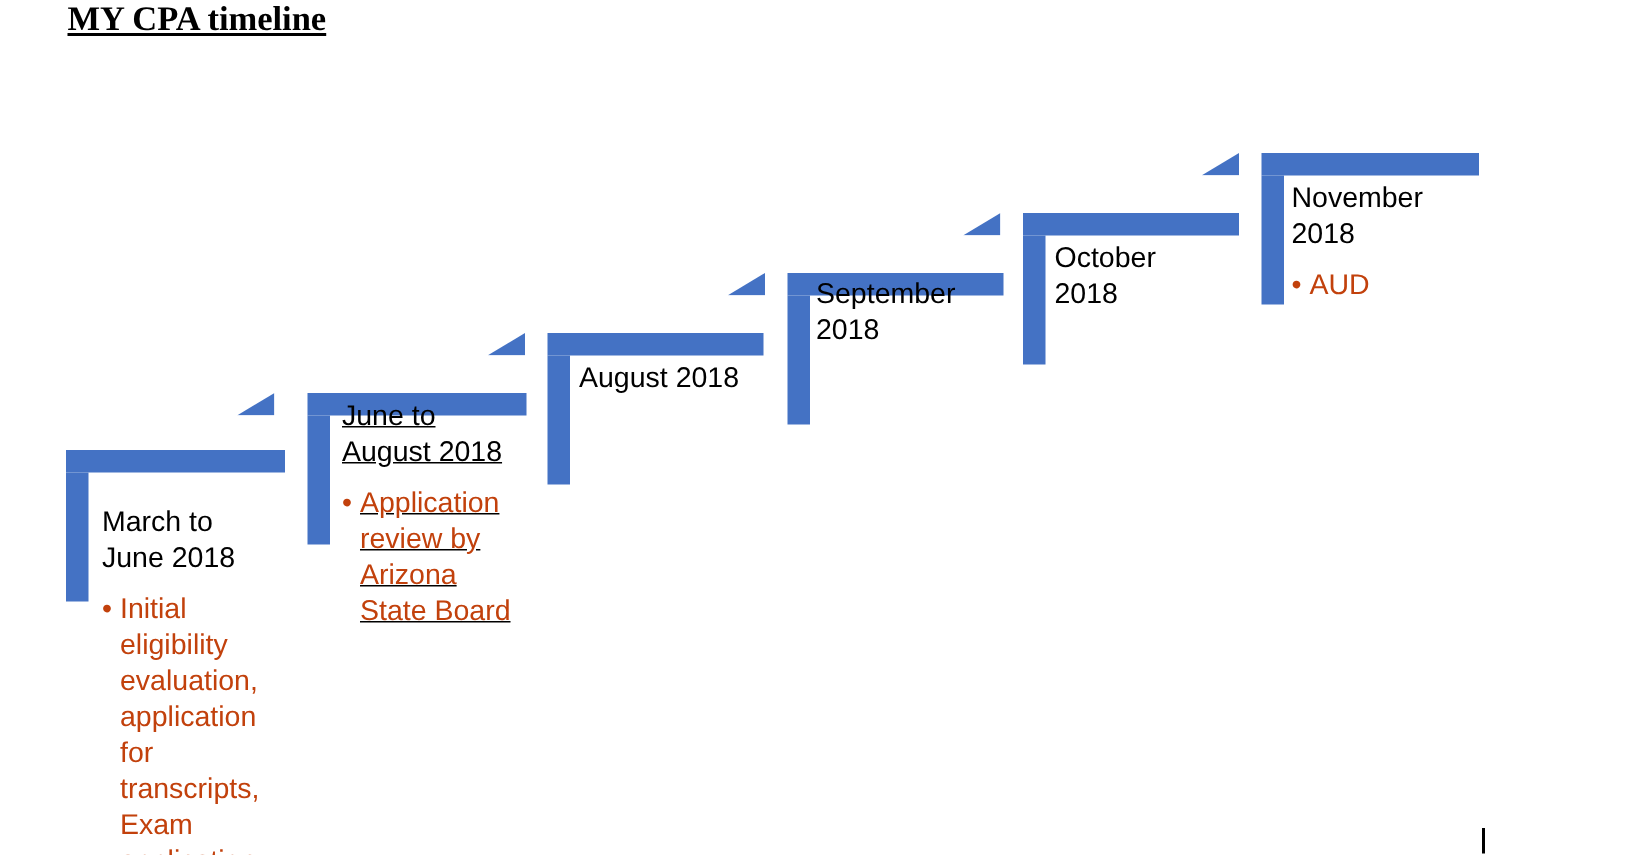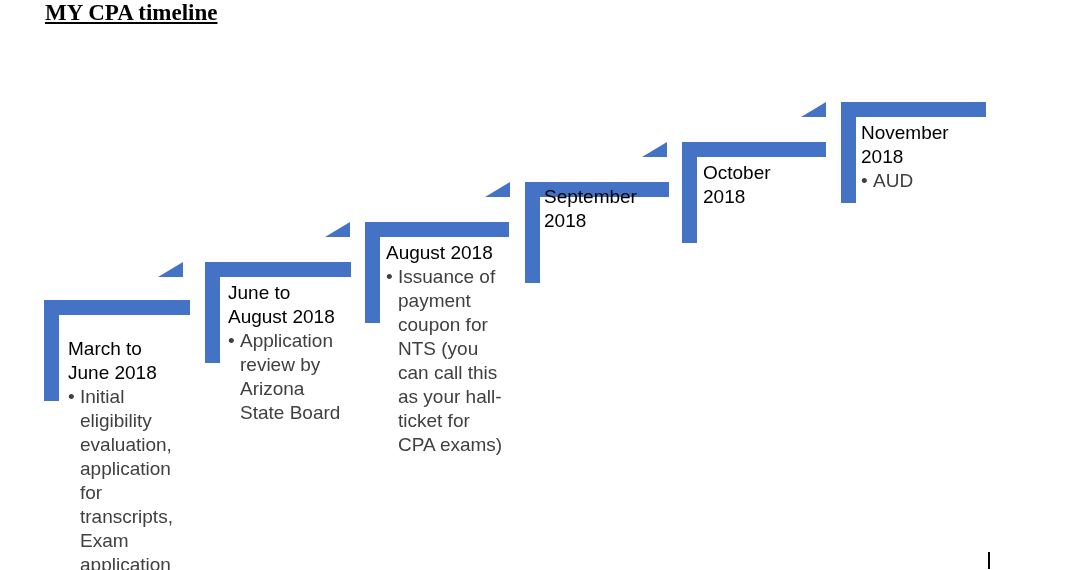--- a/index.html
+++ b/index.html
@@ -64,24 +64,24 @@
     position: absolute;
     color: #000000;
   }
   .step-heading {
     font-size: 19px;
     line-height: 24px;
     color: #000000;
     white-space: pre-line;
   }
   .step-body {
-    margin-top: 0;
+    margin-top: 10px;
     font-size: 19px;
     line-height: 24px;
-    color: #404040;
+    color: #c2410c;
   }
   .step-body-item {
     position: relative;
     padding-left: 12px;
     line-height: 24px;
   }
   .step-body-item::before {
     content: "\2022";
     position: absolute;
     left: 0;
@@ -114,37 +114,34 @@
 June 2018</div>
         <div class="step-body">
           <div class="step-body-item">Initial eligibility evaluation, application for transcripts, Exam application</div>
         </div>
       </div>
     </div>
     <div class="step">
       <div class="connector-triangle" style="left: 158px; top: 262px; width: 25px; height: 15px; background: rgb(68, 114, 196);"></div>
       <div class="bar-h" style="left: 205px; top: 262px; width: 146px; height: 15px; background: rgb(68, 114, 196);"></div>
       <div class="bar-v" style="left: 205px; top: 277px; width: 15px; height: 86px; background: rgb(68, 114, 196);"></div>
-      <div class="step-text" style="left: 228px; top: 281px; width: 125px;">
+      <div class="step-text" style="left: 228px; top: 266px; width: 125px; text-decoration: underline;">
         <div class="step-heading">June to
 August 2018</div>
         <div class="step-body">
           <div class="step-body-item">Application review by Arizona State Board</div>
         </div>
       </div>
     </div>
     <div class="step">
       <div class="connector-triangle" style="left: 325px; top: 222px; width: 25px; height: 15px; background: rgb(68, 114, 196);"></div>
       <div class="bar-h" style="left: 365px; top: 222px; width: 144px; height: 15px; background: rgb(68, 114, 196);"></div>
       <div class="bar-v" style="left: 365px; top: 237px; width: 15px; height: 86px; background: rgb(68, 114, 196);"></div>
       <div class="step-text" style="left: 386px; top: 241px; width: 124px;">
         <div class="step-heading">August 2018</div>
-        <div class="step-body">
-          <div class="step-body-item">Issuance of payment coupon for NTS (you can call this as your hall-ticket for CPA exams)</div>
-        </div>
       </div>
     </div>
     <div class="step">
       <div class="connector-triangle" style="left: 485px; top: 182px; width: 25px; height: 15px; background: rgb(68, 114, 196);"></div>
       <div class="bar-h" style="left: 525px; top: 182px; width: 144px; height: 15px; background: rgb(68, 114, 196);"></div>
       <div class="bar-v" style="left: 525px; top: 197px; width: 15px; height: 86px; background: rgb(68, 114, 196);"></div>
       <div class="step-text" style="left: 544px; top: 185px; width: 126px;">
         <div class="step-heading">September
 2018</div>
       </div>

